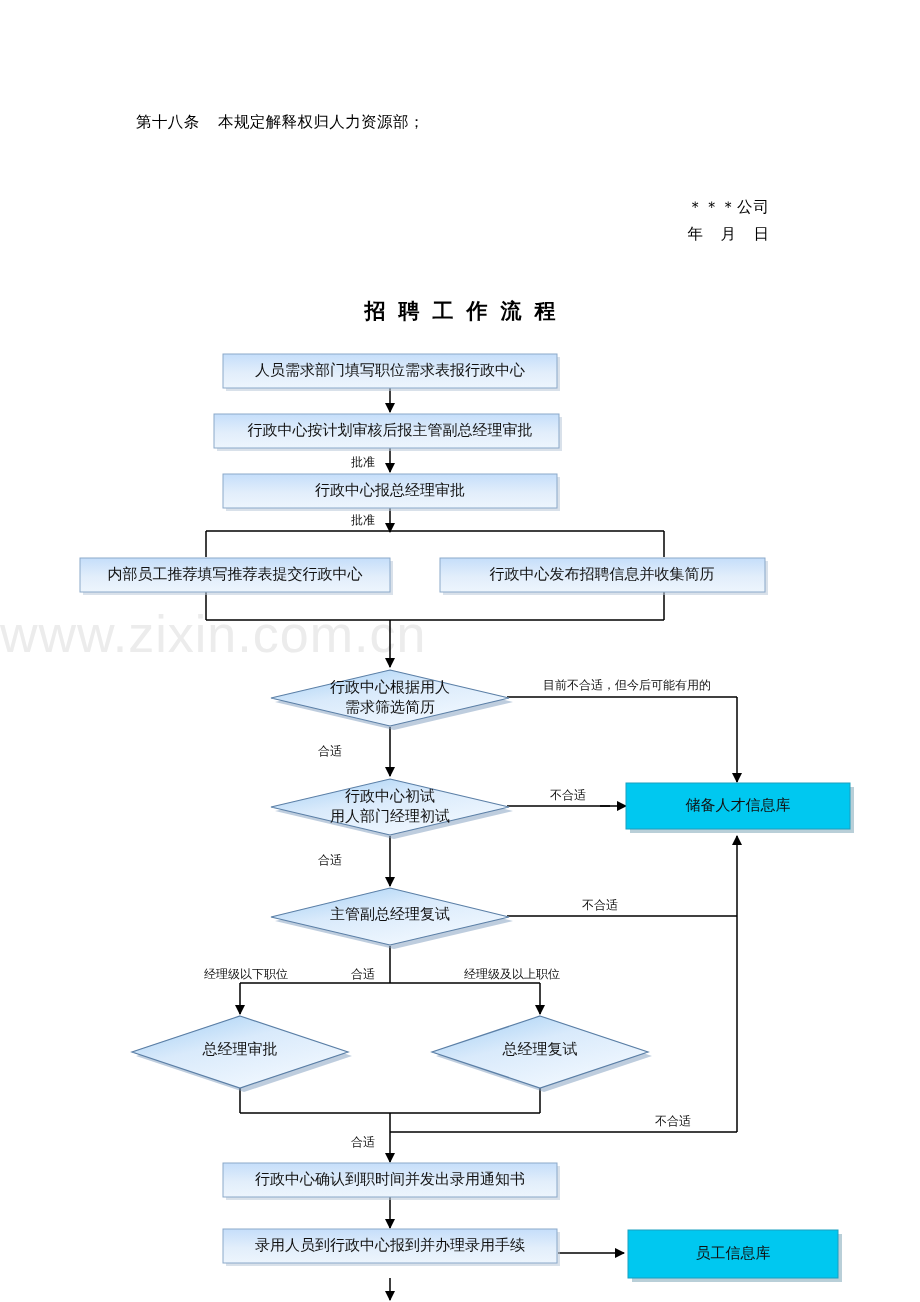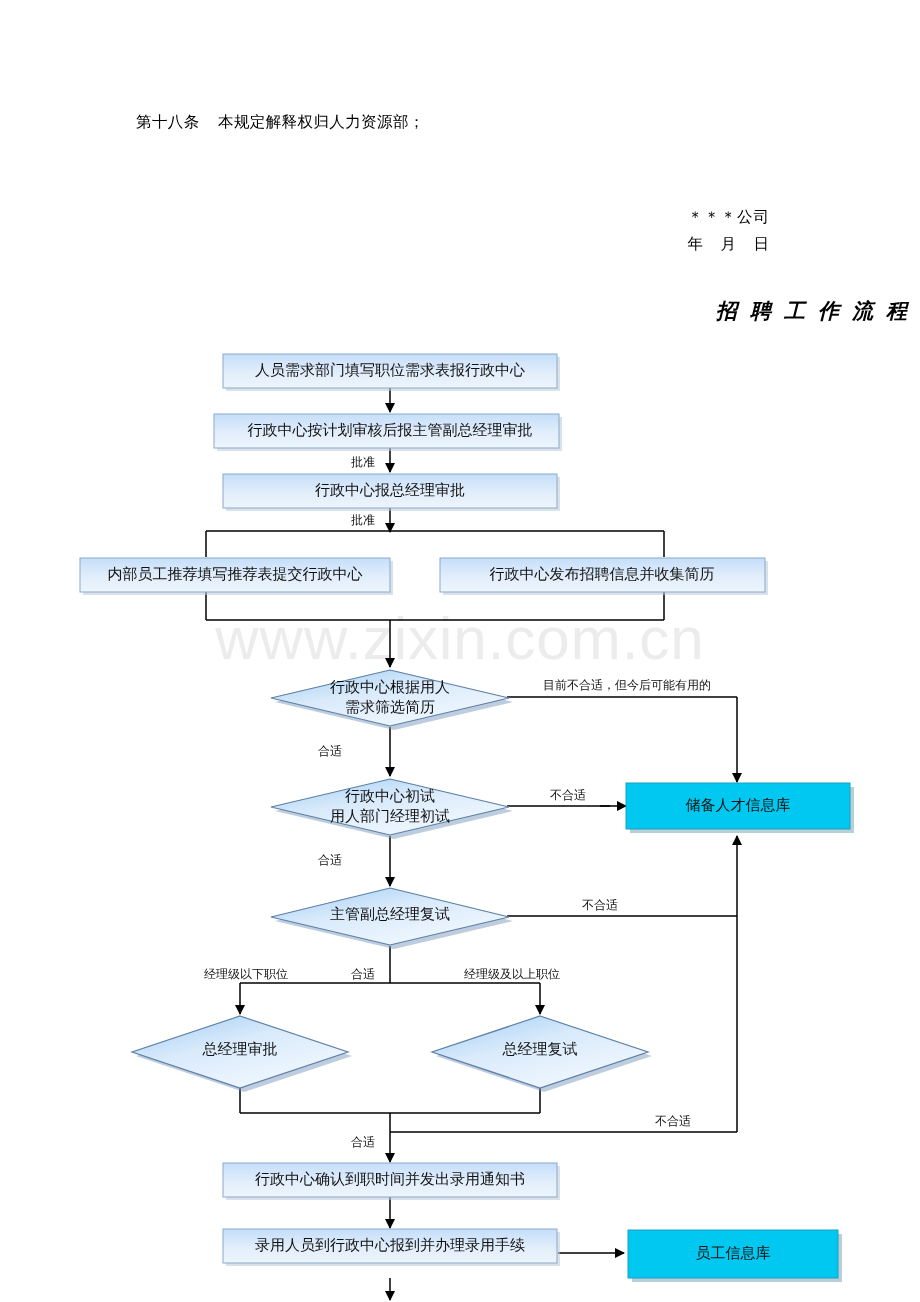--- a/index.html
+++ b/index.html
@@ -35,50 +35,49 @@
     white-space: pre;
   }
   .clause-no {
     display: inline-block;
     width: 82px;
   }
 
   .sign-block {
     position: absolute;
     right: 118px;
-    top: 203px;
+    top: 193px;
     text-align: center;
     font-size: 15.5px;
     line-height: 27px;
   }
   .sign-company { letter-spacing: 1px; white-space: pre; }
   .sign-date { letter-spacing: 1px; white-space: pre; font-family: Liberation Serif, serif; }
 
   .flow-title {
     position: absolute;
     left: 0;
     top: 297px;
     width: 920px;
-    text-align: right;
+    text-align: center;
     font-size: 21px;
     font-weight: bold;
     letter-spacing: 13px;
     text-indent: 13px;
     font-family: "Liberation Serif", "DejaVu Serif", serif;
-    font-style: italic;
   }
 
   
   .watermark {
     position: absolute;
     left: 0;
     top: 604px;
     width: 920px;
-    text-align: center;
-    font-size: 60px;
+    text-align: left;
+    font-size: 52px;
     color: #ececec;
     font-family: "Liberation Sans", sans-serif;
     letter-spacing: 1px;
     user-select: none;
     pointer-events: none;
   }
 
   
   #diagram {
     position: absolute;

